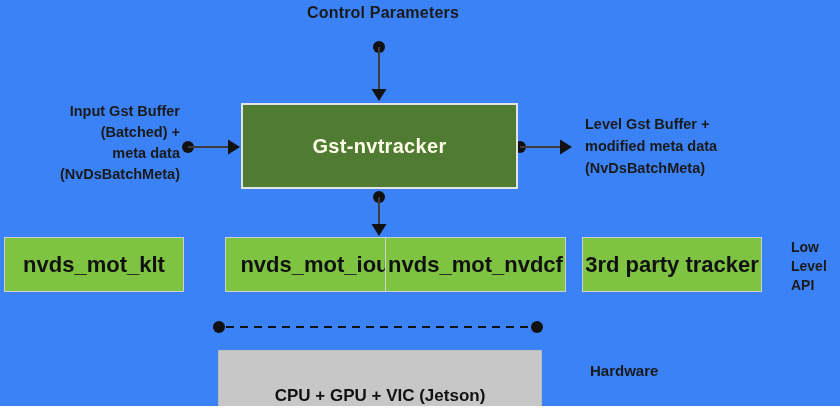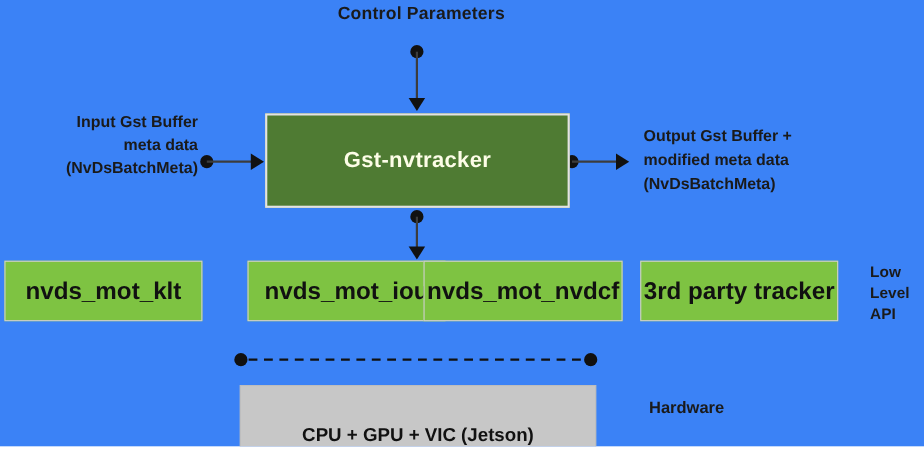--- a/index.html
+++ b/index.html
@@ -103,26 +103,27 @@
   </svg>
 
   <div class="abs label top-label">Control Parameters</div>
 
   <div class="abs main-box">
     <span>Gst-nvtracker</span>
   </div>
 
   <div class="abs label left-label">
     <div>Input Gst Buffer</div>
+    <div>(Batched) +</div>
     <div>meta data</div>
     <div>(NvDsBatchMeta)</div>
   </div>
 
   <div class="abs label right-label">
-    <div>Output Gst Buffer +</div>
+    <div>Level Gst Buffer +</div>
     <div>modified meta data</div>
     <div>(NvDsBatchMeta)</div>
   </div>
 
   <div class="abs ll-box b0">
     <span>nvds_mot_klt</span>
   </div>
   <div class="abs ll-box b1">
     <span>nvds_mot_iou</span>
   </div>

